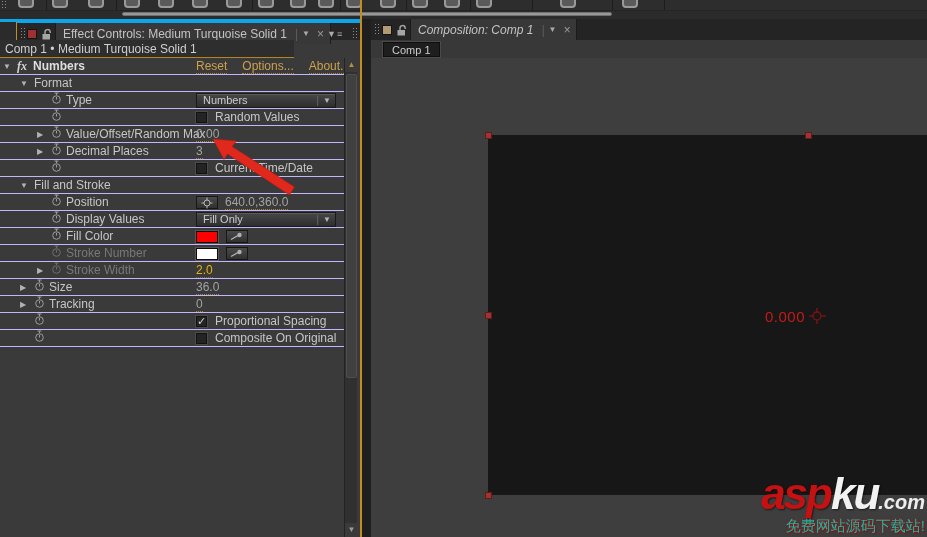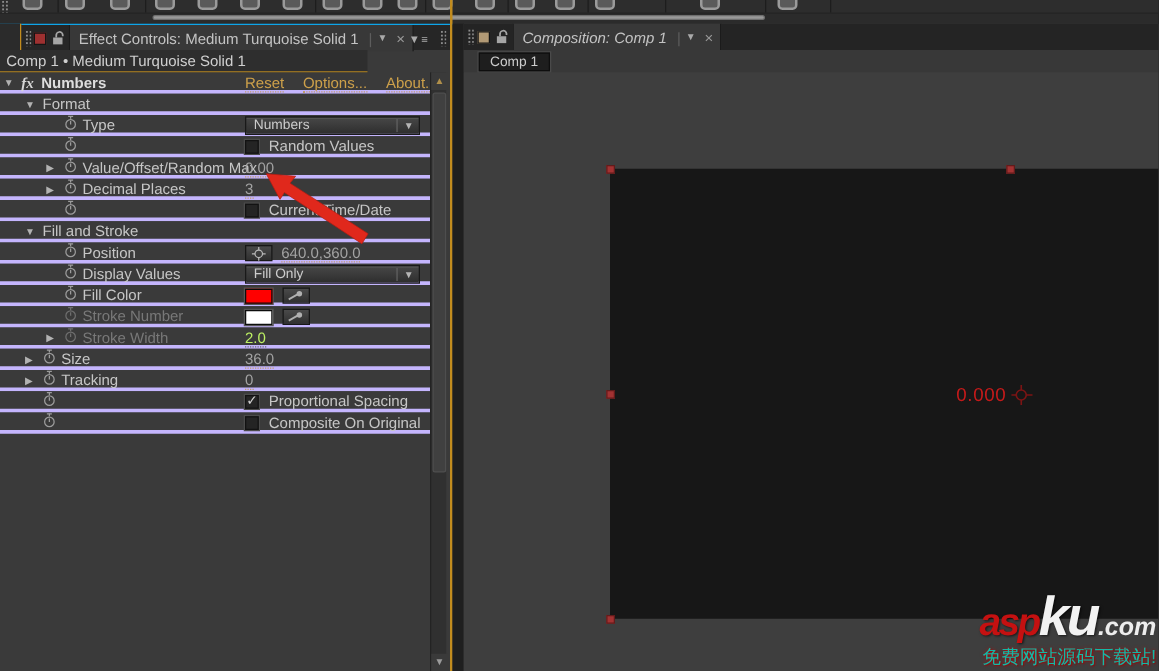--- a/index.html
+++ b/index.html
@@ -11,40 +11,40 @@
 
   
   #toolbar{left:0;top:0;width:927px;height:11px;background:#2d2d2d;overflow:hidden;border-bottom:1px solid #242424;}
   .tool-stub{position:absolute;top:-8px;width:16px;height:16px;border:2px solid #9a9a9a;border-radius:4px;background:#5a5a5a;}
   .tool-sep{position:absolute;top:0;width:1px;height:11px;background:#1d1d1d;}
   .grip{background-image:radial-gradient(#8b8b8b 34%,rgba(0,0,0,0) 36%);background-size:3px 3px;}
   #top-hbar{left:122px;top:12px;width:490px;height:4px;background:#999;border-radius:2px;border:1px solid #6f6f6f;}
 
   
   #ec-panel{left:0;top:19px;width:362px;height:518px;background:#3a3a3a;}
-  #ec-tabbar{left:0;top:0;width:362px;height:21px;background:#262626;border-top:1px solid #0ea5e9;}
+  #ec-tabbar{left:0;top:0;width:362px;height:21px;background:#262626;border-top:4px solid #0ea5e9;}
   #ec-corner{left:0;top:-1px;width:17px;height:22px;background:#2b2b2b;border-right:1px solid #c28c1e;}
   .tab{position:absolute;display:flex;align-items:center;background:#383838;height:21px;border-left:1px solid #1b1b1b;border-right:1px solid #1b1b1b;color:#c3c3c3;font-size:12px;white-space:nowrap;}
   .tab .tab-sep{color:#5d5d5d;margin:0 4px;}
   .tab .dd{color:#a9a9a9;font-size:8px;}
   .tab .x{color:#9a9a9a;font-size:12px;margin-left:7px;}
   .panel-menu{color:#aaa;font-size:9px;letter-spacing:1px;}
   .griptab{position:absolute;top:4px;width:5px;height:13px;}
   .sq-icon{position:absolute;top:6px;width:10px;height:10px;border:1px solid #151515;}
   #ec-breadcrumb{left:0;top:21px;width:294px;height:18px;background:#2e2e2e;color:#cfcfcf;font-size:12px;line-height:18px;padding-left:5px;border-bottom:1px solid #b5851f;}
   #ec-rows{left:0;top:39px;width:344px;}
-  .row{position:relative;height:17px;line-height:17px;background:#3a3a3a;border-bottom:3px solid #c4b5fd;font-size:12px;color:#c6c6c6;}
+  .row{position:relative;height:17px;line-height:17px;background:#3a3a3a;border-bottom:1px solid #c4b5fd;font-size:12px;color:#c6c6c6;}
   .row.header .name{font-weight:bold;color:#dedede;}
   .twirl{display:inline-block;width:14px;color:#b2b2b2;font-size:8px;text-align:left;vertical-align:top;}
   .sw{display:inline-block;width:15px;vertical-align:-1px;}
   .lbl{vertical-align:top;}
   .row .ctrl{position:absolute;left:196px;top:0;height:17px;display:flex;align-items:center;}
   .gold{color:#a3a3a3;border-bottom:1px dotted rgba(190,150,70,.8);line-height:14px;}
   .row.disabled,.row.disabled .lbl{color:#787878;}
-  .row.disabled .gold{color:#bef264;border-bottom-color:#6a6a6a;}
+  .row.disabled .gold{color:#eab308;border-bottom-color:#6a6a6a;}
   .dropdown{width:140px;height:15px;background:linear-gradient(#474747,#2e2e2e);border:1px solid #191919;box-shadow:inset 0 1px 0 #5a5a5a;color:#cccccc;font-size:11px;display:flex;align-items:center;padding-left:6px;}
   .dropdown .dd-arr{margin-left:auto;display:flex;align-items:center;height:100%;}
   .dropdown .dd-bar{color:#666;margin-right:4px;}
   .dropdown .dd-tri{color:#b5b5b5;font-size:8px;margin-right:4px;}
   .cb{width:11px;height:11px;background:#242424;border:1px solid #121212;box-shadow:0 0 0 1px #4b4b4b;margin-right:8px;position:relative;}
   .cb .tick{position:absolute;left:0px;top:-4px;color:#d0d0d0;font-size:11px;}
   .swatch{width:22px;height:12px;border:1px solid #0d0d0d;box-shadow:0 0 0 1px #565656;margin-right:8px;}
   .mini-btn{width:22px;height:13px;background:linear-gradient(#4a4a4a,#303030);border:1px solid #171717;display:flex;align-items:center;justify-content:center;margin-right:7px;}
   .links{position:absolute;left:196px;top:0;height:17px;display:flex;gap:15px;align-items:center;}
   .links span{color:#cda04a;border-bottom:1px dotted rgba(190,150,70,.8);font-size:12px;line-height:13px;}
@@ -60,21 +60,21 @@
   #comp-panel{left:371px;top:19px;width:556px;height:518px;background:#3e3e3e;}
   #comp-tabbar{left:0;top:0;width:556px;height:21px;background:#242424;}
   #comp-subbar{left:0;top:21px;width:556px;height:18px;background:#383838;}
   #comp-chip{position:absolute;left:12px;top:2px;height:15px;background:#1e1e1e;border:1px solid #0e0e0e;box-shadow:0 0 0 1px #4a4a4a;color:#cccccc;font-size:11px;line-height:14px;padding:0 8px;}
   #viewer{left:0;top:39px;width:556px;height:479px;background:#3e3e3e;overflow:hidden;}
   #comp-solid{position:absolute;left:117px;top:77px;width:439px;height:360px;background:#171717;}
   .handle{position:absolute;width:7px;height:7px;background:#a23232;border:1px solid #611b1b;}
   #overlay-num{position:absolute;left:394px;top:250px;color:#c41a1a;font-size:15px;letter-spacing:.5px;}
   
   #wm{position:absolute;right:2px;bottom:4px;text-align:right;line-height:1;}
-  #wm .b1{font-size:31px;font-weight:bold;font-style:italic;color:#c51111;letter-spacing:-2px;text-shadow:1px 1px 2px rgba(0,0,0,.6);}
+  #wm .b1{font-size:44px;font-weight:bold;font-style:italic;color:#c51111;letter-spacing:-2px;text-shadow:1px 1px 2px rgba(0,0,0,.6);}
   #wm .b2{font-size:44px;font-weight:bold;font-style:italic;color:#f2f2f2;letter-spacing:-2px;text-shadow:1px 1px 2px rgba(0,0,0,.6);}
   #wm .b3{font-size:20px;font-weight:bold;color:#ededed;font-style:italic;}
   #wm .tag{font-size:15px;color:#14b8a6;margin-top:2px;text-shadow:0 0 3px #b01010,1px 1px 1px #801010;}
 
   #annot-arrow{pointer-events:none;}
 </style>
 </head>
 <body>
 
 <div id="app">

